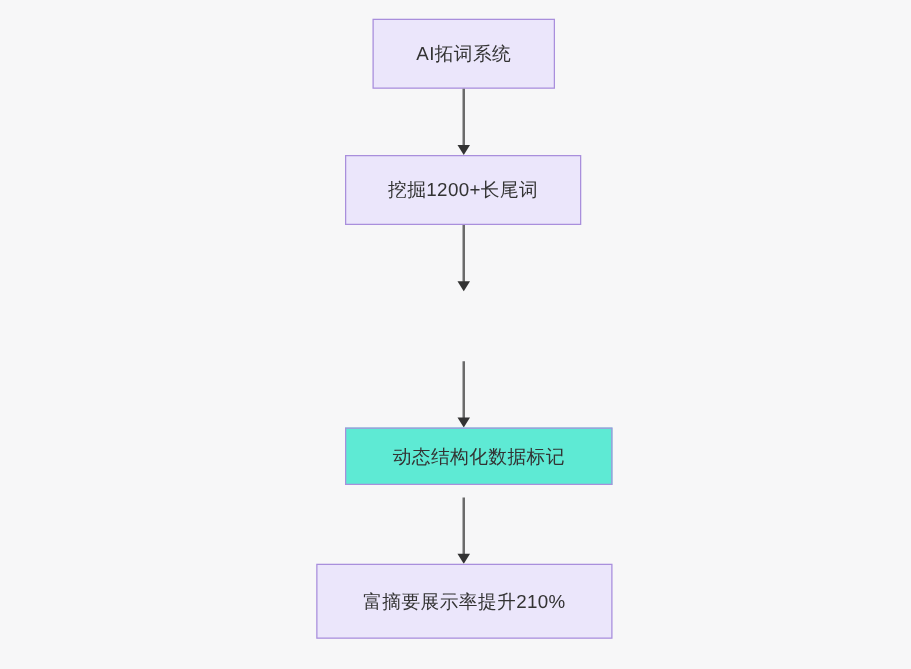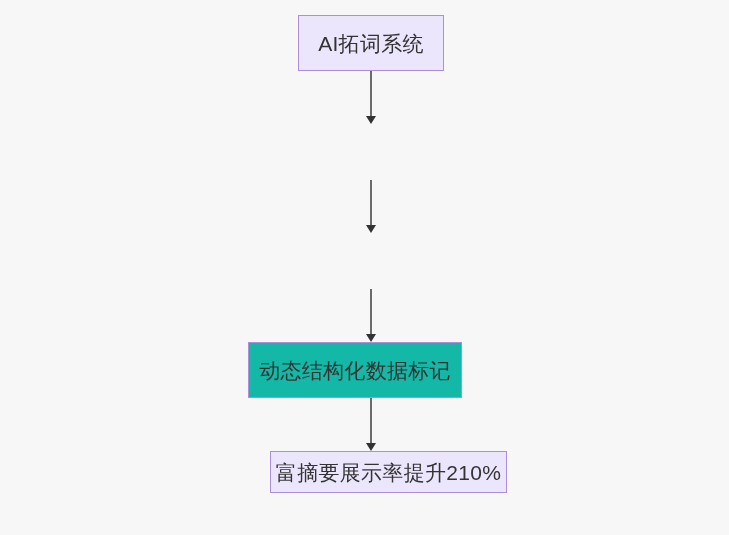--- a/index.html
+++ b/index.html
@@ -20,21 +20,21 @@
   }
   .node {
     position: absolute;
     box-sizing: border-box;
     background: #ebe6fb;
     border: 1.4px solid #a98fdc;
     display: flex;
     align-items: center;
     justify-content: center;
     color: #333333;
-    font-size: 21px;
+    font-size: 15px;
     line-height: 1;
     letter-spacing: 0.3px;
     white-space: nowrap;
   }
   .node-label {
     display: block;
   }
   .edge {
     position: absolute;
     width: 0;
@@ -65,38 +65,41 @@
 
   <div class="node" id="node-n1" style="left: 298px; top: 15px; width: 146px; height: 56px; background: rgb(235, 230, 251); border-color: rgb(169, 143, 220); color: rgb(51, 51, 51);">
     <span class="node-label">AI拓词系统</span>
   </div>
 
   <div class="edge" id="edge-e1" style="left: 371px; top: 71px; height: 53px;">
     <div class="edge-line" style="height: 46px; background: rgb(107, 107, 107);"></div>
     <div class="edge-arrow" style="top: 45px; border-top-color: rgb(51, 51, 51);"></div>
   </div>
 
+  <div class="node" id="node-n2" style="left: 276px; top: 124px; width: 189px; height: 56px; background: rgb(235, 230, 251); border-color: rgb(169, 143, 220); color: rgb(51, 51, 51);">
+    <span class="node-label">挖掘1200+长尾词</span>
+  </div>
 
   <div class="edge" id="edge-e2" style="left: 371px; top: 180px; height: 53px;">
     <div class="edge-line" style="height: 46px; background: rgb(107, 107, 107);"></div>
     <div class="edge-arrow" style="top: 45px; border-top-color: rgb(51, 51, 51);"></div>
   </div>
 
 
   <div class="edge" id="edge-e3" style="left: 371px; top: 289px; height: 53px;">
     <div class="edge-line" style="height: 46px; background: rgb(107, 107, 107);"></div>
     <div class="edge-arrow" style="top: 45px; border-top-color: rgb(51, 51, 51);"></div>
   </div>
 
-  <div class="node" id="node-n4" style="left: 248px; top: 342px; width: 214px; height: 56px; background: #14b8a6; border-color: rgb(169, 143, 220); color: rgb(51, 51, 51);">
+  <div class="node" id="node-n4" style="left: 276px; top: 342px; width: 214px; height: 46px; background: #5eead4; border-color: rgb(169, 143, 220); color: rgb(51, 51, 51);">
     <span class="node-label">动态结构化数据标记</span>
   </div>
 
   <div class="edge" id="edge-e4" style="left: 371px; top: 398px; height: 53px;">
     <div class="edge-line" style="height: 46px; background: rgb(107, 107, 107);"></div>
     <div class="edge-arrow" style="top: 45px; border-top-color: rgb(51, 51, 51);"></div>
   </div>
 
-  <div class="node" id="node-n5" style="left: 253px; top: 451px; width: 237px; height: 42px; background: rgb(235, 230, 251); border-color: rgb(169, 143, 220); color: rgb(51, 51, 51); margin-left: 17px;">
+  <div class="node" id="node-n5" style="left: 253px; top: 451px; width: 237px; height: 60px; background: rgb(235, 230, 251); border-color: rgb(169, 143, 220); color: rgb(51, 51, 51);">
     <span class="node-label">富摘要展示率提升210%</span>
   </div>
 
 </div>
 
 </body></html>

